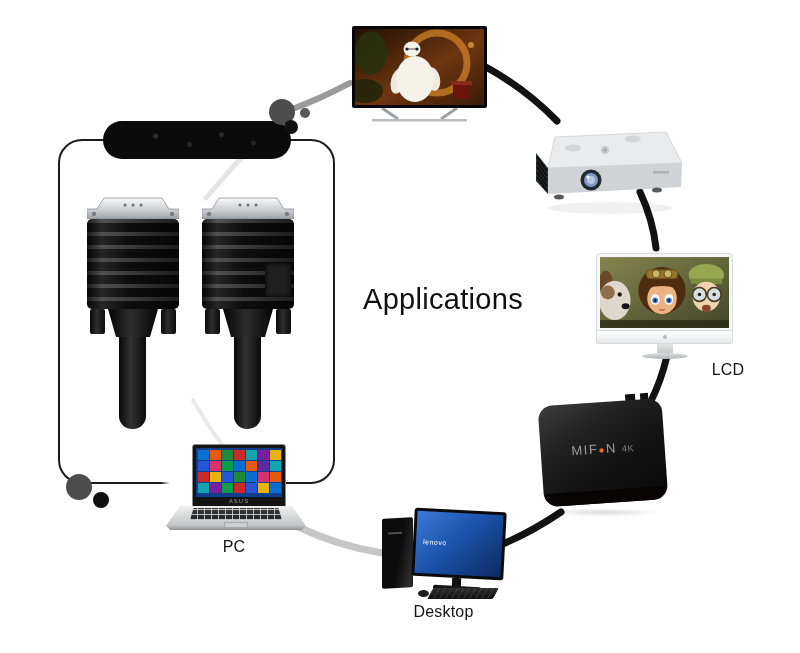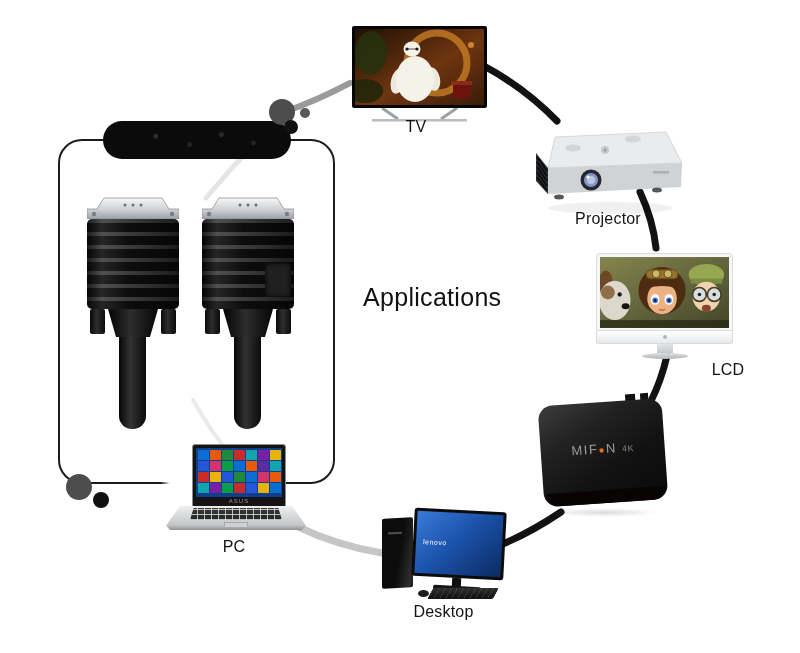--- a/index.html
+++ b/index.html
@@ -1,21 +1,21 @@
 <!DOCTYPE html>
 <html><head>
 <meta charset="utf-8">
 <style>
   *{box-sizing:border-box;margin:0;padding:0}
   html,body{background:#fff}
   .stage{position:relative;width:800px;height:653px;background:#fff;overflow:hidden;
          font-family:"Liberation Sans",sans-serif;color:#161616}
   .abs{position:absolute}
   .dev-label{position:absolute;z-index:7;font-size:16px;text-align:center;color:#141414;letter-spacing:.2px}
-  .title{position:absolute;z-index:7;font-size:25px;color:#101010;letter-spacing:.3px}
+  .title{position:absolute;z-index:7;font-size:29px;color:#101010;letter-spacing:.3px}
   .dot{position:absolute;border-radius:50%;z-index:4}
   
   .frame{position:absolute;left:58px;top:139px;width:277px;height:345px;border:2px solid #1b1b1b;border-radius:24px;z-index:2}
   .pill{position:absolute;left:103px;top:121px;width:188px;height:38px;border-radius:19px;background:#0b0b0b;z-index:4;
         background-image:radial-gradient(circle at 28% 40%,rgba(95,95,95,.4) 0 2px,transparent 3px),
                          radial-gradient(circle at 46% 62%,rgba(85,85,85,.35) 0 2px,transparent 3px),
                          radial-gradient(circle at 63% 36%,rgba(95,95,95,.35) 0 2px,transparent 3px),
                          radial-gradient(circle at 80% 58%,rgba(85,85,85,.3) 0 2px,transparent 3px)}
   
   .vga{position:absolute;top:197px;width:92px;height:233px;z-index:5}
@@ -307,20 +307,18 @@
           </div>
       </div>
       <div class="pcchin">ASUS</div>
     </div>
     <div class="pcbase">
       <div class="pckeys"></div>
       <div class="pcpad"></div>
     </div>
   </div>
 
-  <div class="dev-label" style="left:349px;top:118px;width:134px">TV</div>
-  <div class="dev-label" style="left:540px;top:210px;width:136px">Projector</div>
   <div class="dev-label" style="left:676px;top:361px;width:104px">LCD</div>
   <div class="dev-label" style="left:380px;top:603px;width:127px">Desktop</div>
   <div class="dev-label" style="left:170px;top:538px;width:128px">PC</div>
 
   <div class="title" style="left:363px;top:283px">Applications</div>
 </div>
 
 </body></html>

